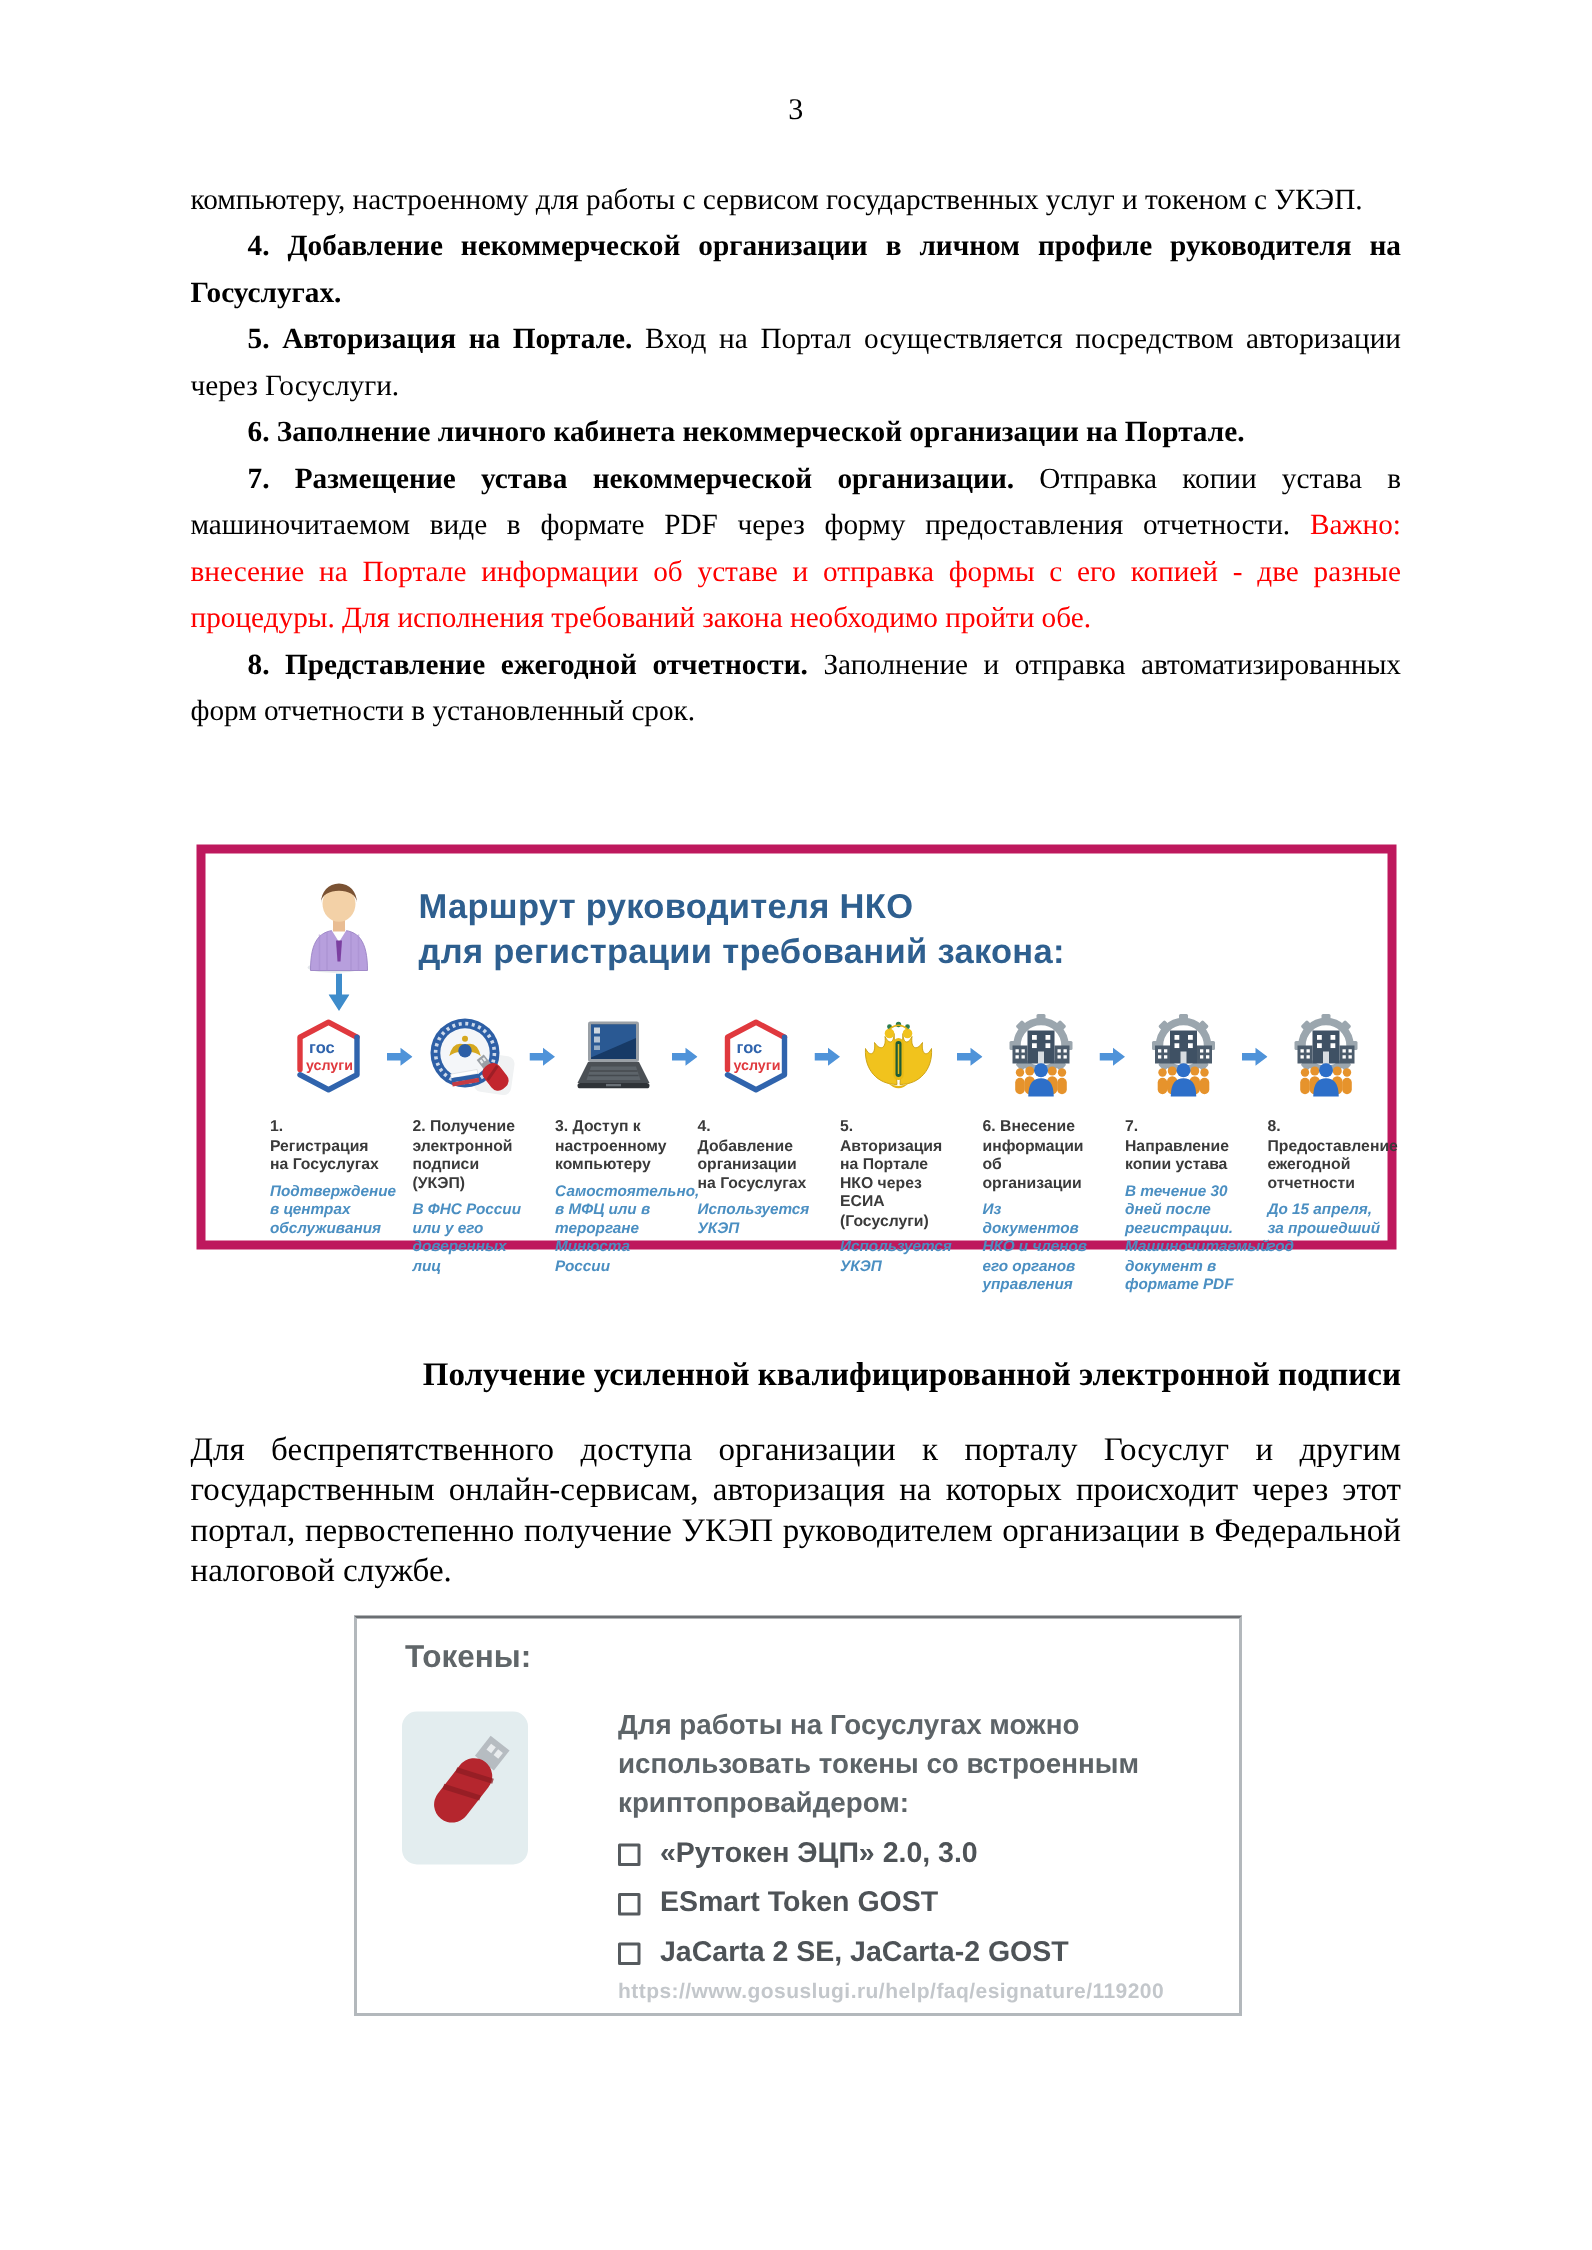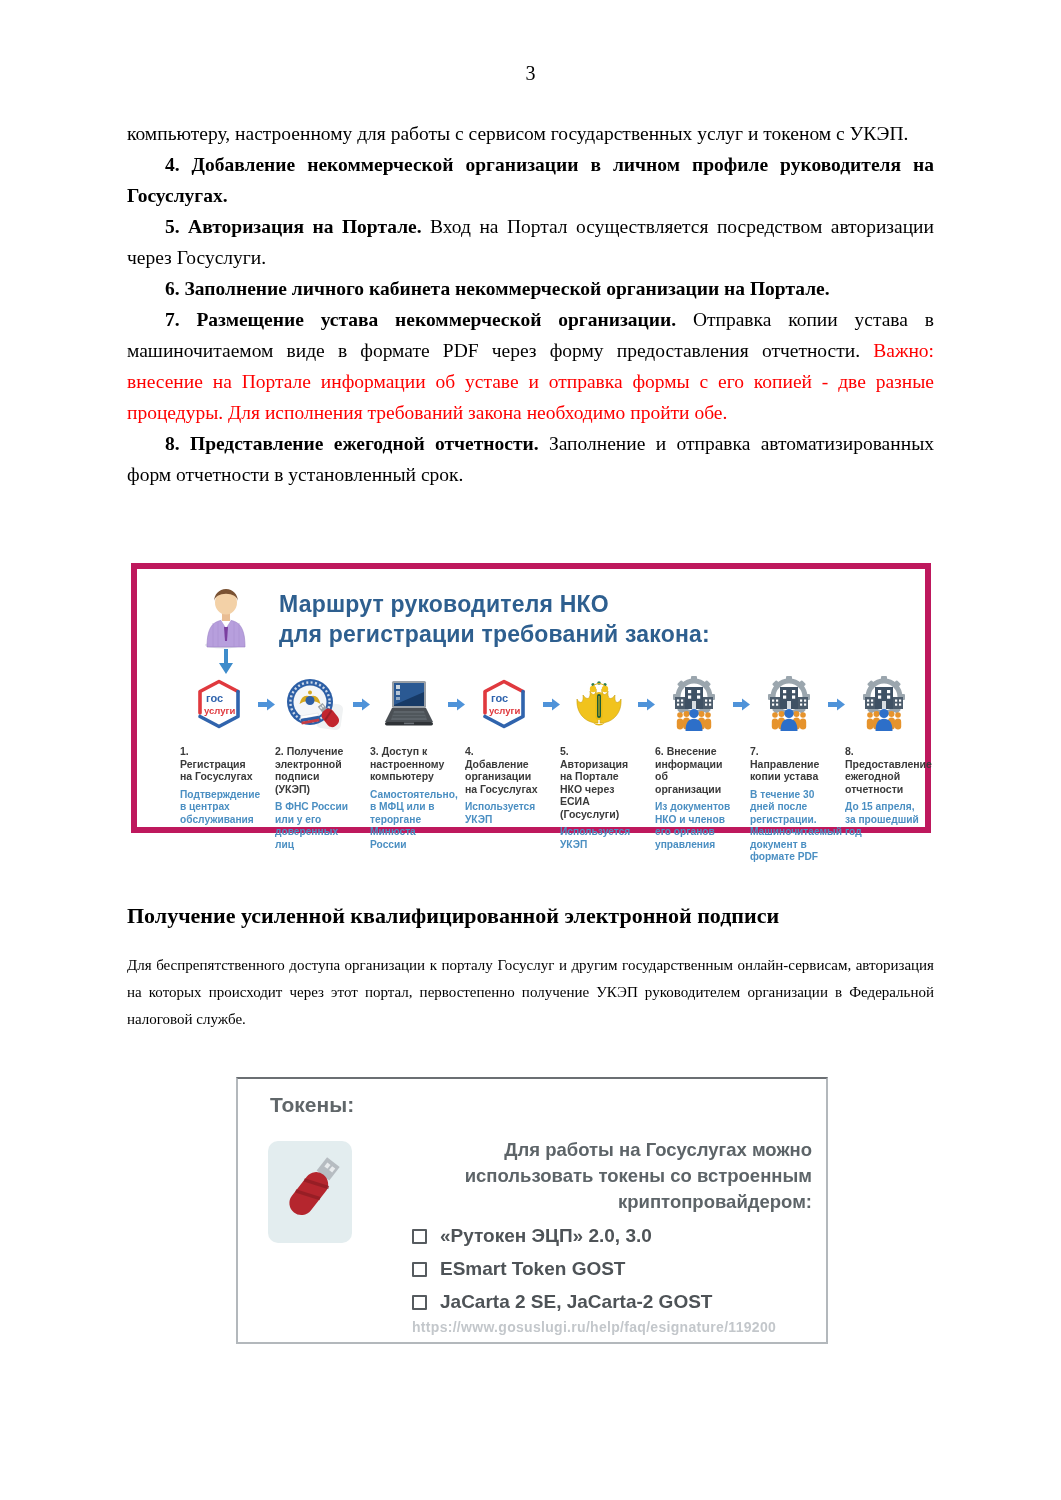--- a/index.html
+++ b/index.html
@@ -22,33 +22,33 @@
   .ig-down-arrow{position:absolute;left:82px;top:80px;}
   .ig-title{position:absolute;left:142px;top:20px;font-size:23px;line-height:30px;
             font-weight:700;color:#2e5f8f;letter-spacing:.2px;}
   .ig-row{position:absolute;left:8px;top:106px;right:2px;display:flex;
           align-items:flex-start;padding-left:40px;justify-content:flex-end;}
   .ig-step{flex:0 0 78px;width:78px;}
   .ig-icon{height:58px;width:78px;display:flex;align-items:center;justify-content:center;}
   .ig-arrow{flex:0 0 16px;height:58px;display:flex;align-items:center;justify-content:center;}
   .ig-step-title{margin-top:12px;font-size:10.5px;line-height:12.5px;font-weight:700;
                  color:#3a3a3a;padding-right:3px;}
-  .ig-step-note{margin-top:6px;font-size:10.2px;line-height:12.5px;
+  .ig-step-note{margin-top:6px;font-size:10.2px;line-height:12.5px;font-style:italic;
                 font-weight:600;color:#4b8fc2;padding-right:2px;}
 
   
-  .section-heading{position:absolute;left:127px;top:903px;width:807px;text-align:left;
+  .section-heading{position:absolute;left:127px;top:903px;width:807px;text-align:right;
                    font-size:22px;font-weight:bold;}
   .section-paragraph{position:absolute;left:127px;top:952px;width:807px;
-                     font-size:15px;line-height:27px;text-align:justify;}
+                     font-size:22px;line-height:27px;text-align:justify;}
 
   
   .tokens-box{position:absolute;left:236px;top:1077px;width:592px;height:267px;
               box-sizing:border-box;background:#fff;border:2px solid #b3b8bc;
-              border-top-color:#6b6f73;font-family:"Liberation Sans", sans-serif;text-align:right;}
+              border-top-color:#6b6f73;font-family:"Liberation Sans", sans-serif;}
   .tk-title{position:absolute;left:32px;top:14px;font-size:21px;font-weight:700;color:#606669;}
   .tk-image{position:absolute;left:30px;top:62px;width:84px;height:102px;background:#e3edef;
             border-radius:10px;display:flex;align-items:center;justify-content:center;}
   .tk-right{position:absolute;left:174px;top:58px;width:400px;}
   .tk-intro{font-size:18.5px;line-height:26px;color:#5d6468;font-weight:600;}
   .tk-items{margin-top:10px;}
   .tk-item{display:flex;align-items:center;margin-bottom:11px;font-size:19px;color:#4e5357;
            font-weight:600;}
   .tk-bullet{flex:0 0 11px;width:11px;height:11px;border:2px solid #565b5f;border-radius:1px;
              margin-right:13px;}

